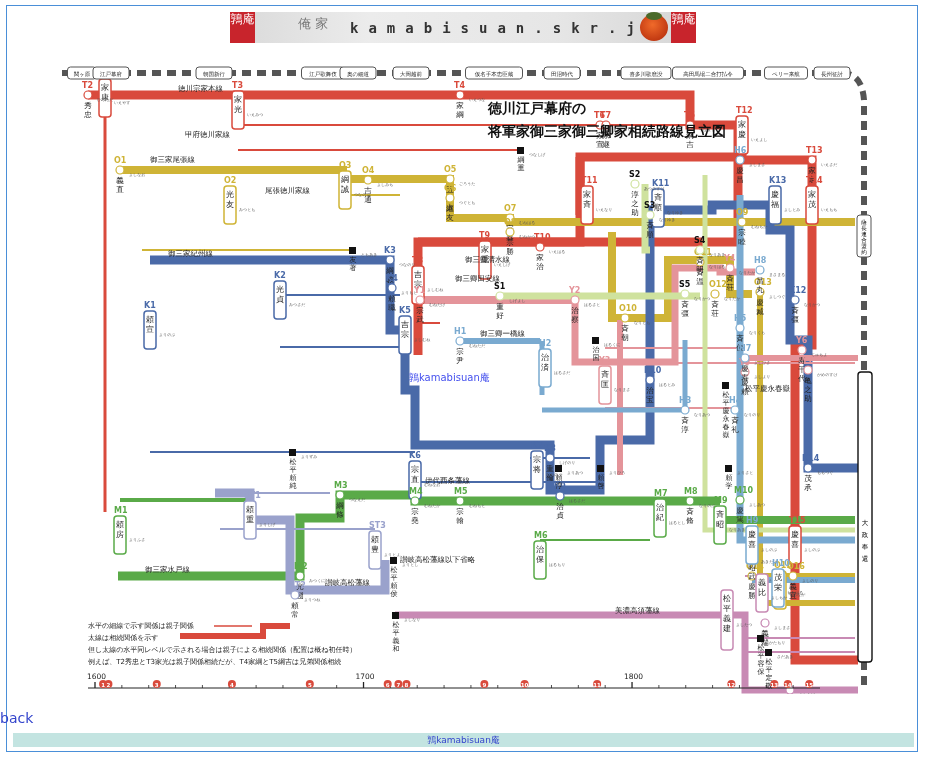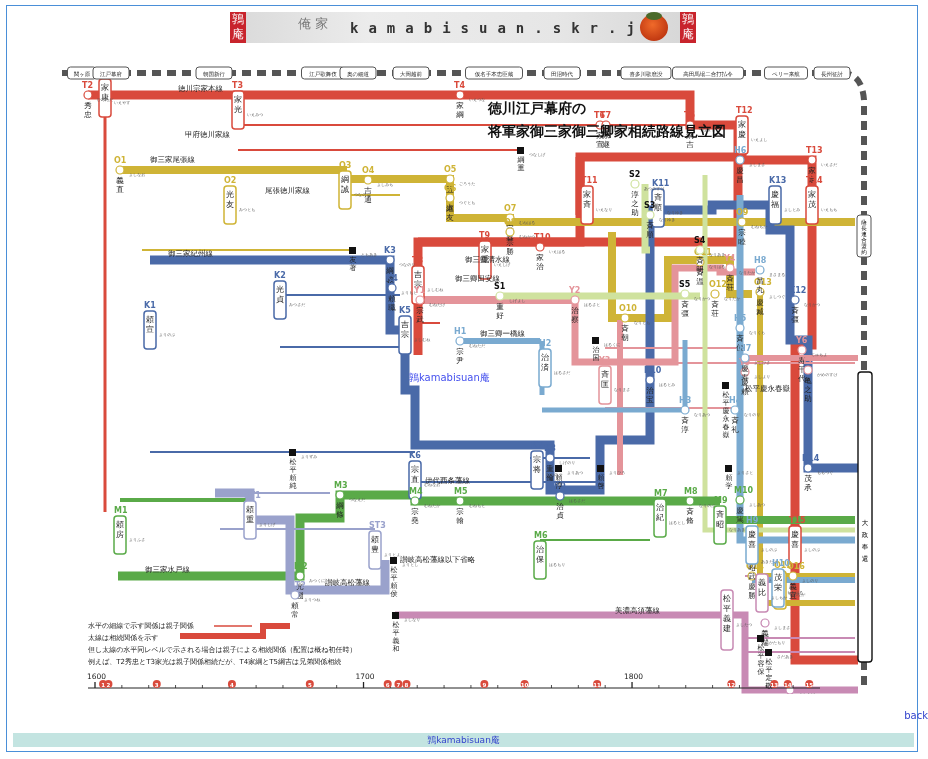--- a/index.html
+++ b/index.html
@@ -1,27 +1,27 @@
 <!DOCTYPE html>
 <html><head>
 <meta charset="utf-8">
 <style>
   html,body{margin:0;padding:0;background:#fff;}
   body{width:928px;height:759px;position:relative;overflow:hidden;font-family:"DejaVu Sans",sans-serif;}
   .frame{position:absolute;left:6px;top:5px;width:912px;height:747px;border:1px solid #4a8fd8;box-sizing:border-box;}
   .banner{position:absolute;left:230px;top:12px;width:466px;height:31px;background:linear-gradient(90deg,#d9d9d9,#ececec 30%,#e6e6e6 70%,#d6d6d6);}
-  .seal{position:absolute;top:0;width:16px;height:31px;background:#c8242c;color:#fff;font-size:12px;line-height:15px;text-align:center;font-family:"DejaVu Serif",serif;}
+  .seal{position:absolute;top:0;width:25px;height:31px;background:#c8242c;color:#fff;font-size:12px;line-height:15px;text-align:center;font-family:"DejaVu Serif",serif;}
   .seal.left{left:0;}
   .seal.right{right:0;}
   .persimmon{position:absolute;right:28px;top:2px;width:28px;height:27px;border-radius:50%;background:radial-gradient(circle at 45% 40%,#f06a2a,#c23a12 70%);}
   .persimmon:before{content:"";position:absolute;left:6px;top:-2px;width:16px;height:8px;background:#4a6a2a;border-radius:50%;}
   .brush{position:absolute;left:32px;top:3px;width:60px;height:25px;color:#777;font-size:13px;font-family:"DejaVu Serif",serif;margin-left:36px;}
   .site{position:absolute;left:120px;top:8px;font-family:"DejaVu Sans Mono",monospace;font-weight:bold;font-size:14px;letter-spacing:10px;color:#333;}
   .map{position:absolute;left:60px;top:64px;}
-  .back{position:absolute;left:0;width:928px;top:710px;text-align:right;font-size:10px;color:#3344cc;text-decoration:none;}
+  .back{position:absolute;left:0;width:928px;top:710px;text-align:left;font-size:14px;color:#3344cc;text-decoration:none;}
   .footer{position:absolute;left:13px;top:733px;width:901px;height:14px;background:#c3e4e1;text-align:center;font-size:9px;line-height:14px;color:#3344cc;}
   svg text{font-family:"DejaVu Sans",sans-serif;}
 </style>
 </head>
 <body>
 
 <div class="frame"></div>
 
 <div class="banner">
   <div class="seal left">鶉庵</div>

